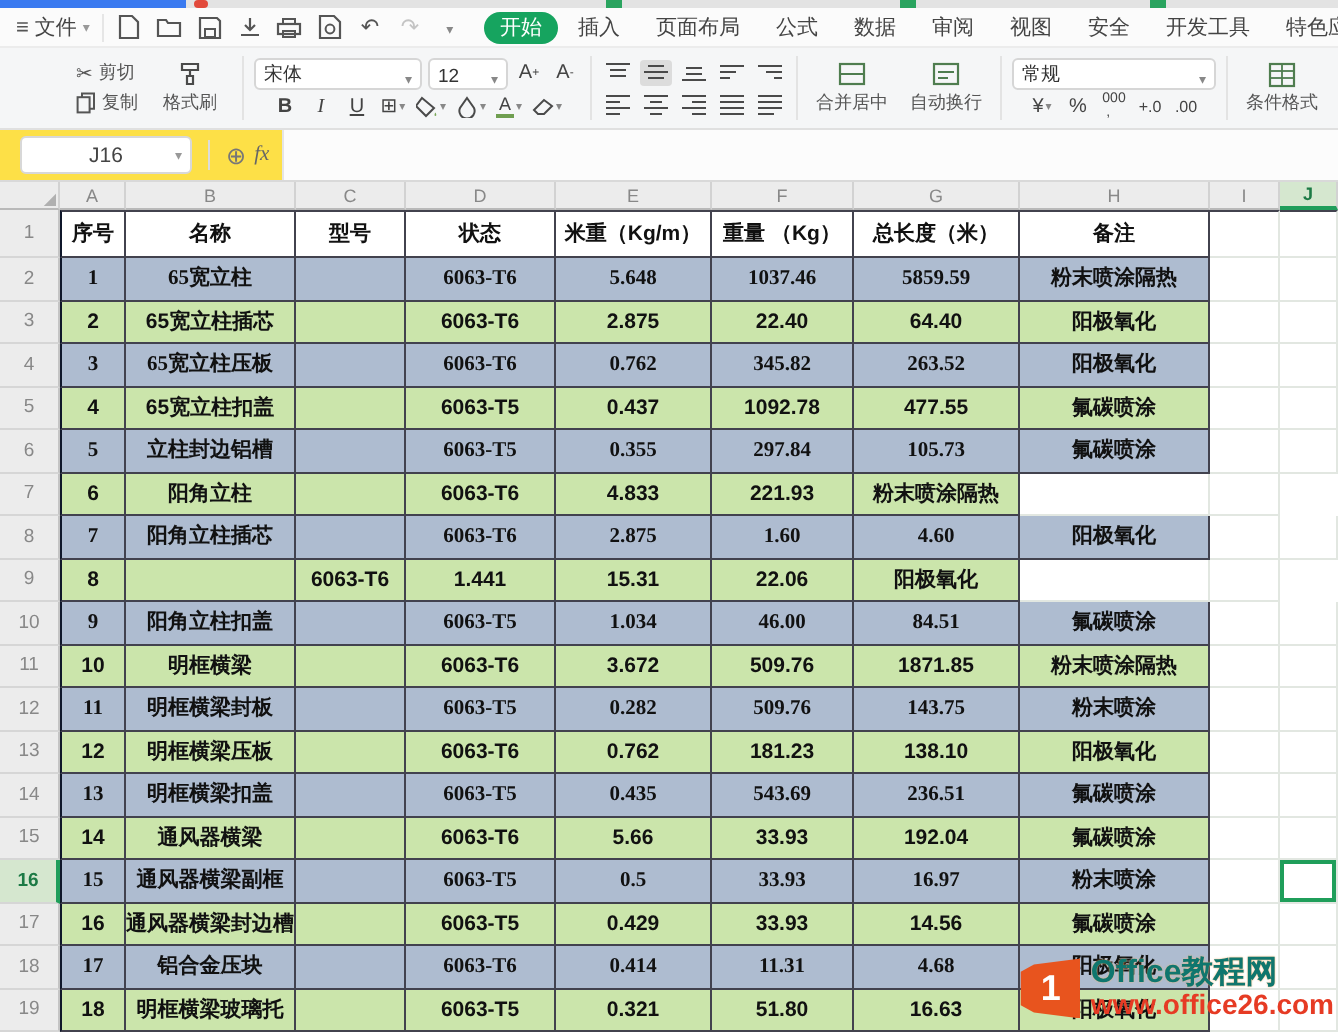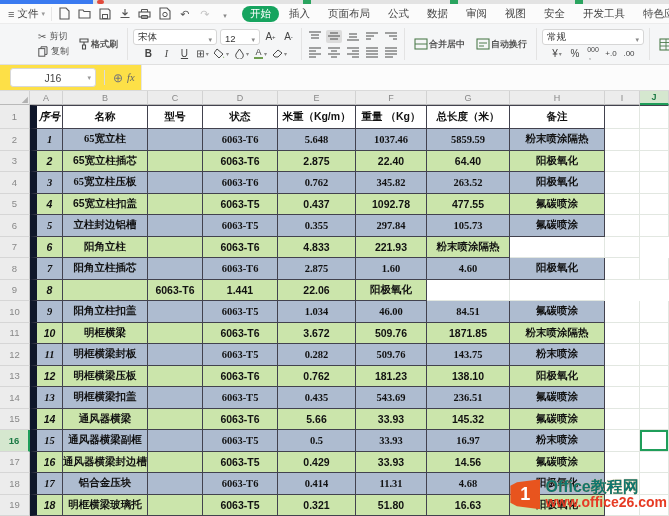--- a/index.html
+++ b/index.html
@@ -34,22 +34,22 @@
   
   .ribbon{height:40px;background:#f5f6f7;border-top:1px solid #ececec;border-bottom:1px solid #e0e0e0;
           display:flex;align-items:stretch;font-size:9px;color:#555;flex:0 0 auto;overflow:hidden;}
   .vdiv{width:1px;background:#e3e3e3;margin:4px 2px;flex:0 0 auto;}
   .rgroup{display:flex;align-items:center;gap:3px;padding:0 3px;flex:0 0 auto;}
   .paste{display:flex;flex-direction:column;align-items:center;justify-content:center;width:30px;color:#b9b9b9;gap:46px;}
   .paste svg{margin-bottom:1px;}
   .stackv{display:flex;flex-direction:column;justify-content:center;gap:2px;}
   .minibtn{display:flex;align-items:center;gap:3px;color:#555;padding:0 2px;cursor:default;}
   .minibtn .ic{font-size:10px;}
-  .bigbtn{display:flex;flex-direction:row;align-items:center;justify-content:center;gap:1px;
-          padding:2px 4px;border-radius:3px;cursor:default;min-width:34px;font-weight:bold;}
+  .bigbtn{display:flex;flex-direction:column;align-items:center;justify-content:center;gap:1px;
+          padding:2px 4px;border-radius:3px;cursor:default;min-width:34px;}
   .bigbtn .ic{height:14px;display:flex;align-items:center;justify-content:center;font-size:12px;color:#4a4a4a;}
   .fontgrp{display:flex;flex-direction:column;justify-content:center;gap:2px;}
   .frow{display:flex;align-items:center;gap:3px;}
   .selbox{background:#fff;border:1px solid #d6d6d6;border-radius:3px;display:flex;align-items:flex-end;
           justify-content:space-between;padding:0 4px;height:14px;font-size:9.5px;color:#333;}
   .selbox .car{font-size:7px;color:#888;margin-left:4px;}
   .fname{width:74px;}
   .fsize{width:30px;}
   .fmtnum{width:92px;}
   .tgl{min-width:13px;height:13px;display:flex;align-items:center;justify-content:center;
@@ -78,21 +78,21 @@
   .ch{background:#ececec;border-right:1px solid #d2d2d2;border-bottom:1px solid #b9b9b9;
       display:flex;align-items:center;justify-content:center;}
   .ch.corner{justify-content:flex-end;align-items:flex-end;color:#b0b0b0;font-size:8px;padding:0 1px 0 0;}
   .ch.sel{background:#d5e7cf;color:#1c7a45;border-bottom:2px solid #1f9e5a;font-weight:bold;}
   .gut{background:#ececec;border-right:1px solid #c4c4c4;border-bottom:1px solid #d6d6d6;
        display:flex;align-items:center;justify-content:center;font-size:9.5px;color:#888;}
   .gut.sel{background:#d5e7cf;color:#1c7a45;border-right:2px solid #1f9e5a;font-weight:bold;}
   .cell{display:flex;align-items:center;justify-content:center;font-size:10.5px;font-weight:bold;color:#111;
         overflow:hidden;white-space:nowrap;}
   .cell.dark{border-right:1px solid #42424e;border-bottom:1px solid #42424e;}
-  .cell.first{border-left:7px solid #0f172a;font-style:italic;}
+  .cell.first{border-left:1px solid #0f172a;}
   .cell.light{border-right:1px solid #e2e7e1;border-bottom:1px solid #e2e7e1;background:#fff;}
   .hrow .cell{background:#fff;border-top:1px solid #42424e;}
   .hrow{height:24px;font-size:10.5px;}
   .row-blue .cell.dark{background:#aebcd0;font-family:"Liberation Serif",serif;}
   .row-green .cell.dark{background:#cbe5ab;}
   .cell.selcell{box-shadow:inset 0 0 0 2px #1f9e5a;background:#fff;}
 
   
   .watermark{position:absolute;right:2px;bottom:6px;display:flex;align-items:center;gap:5px;z-index:20;}
   .wm-logo{width:30px;height:30px;background:#e8541e;clip-path:polygon(22% 10%,100% 0,100% 100%,22% 90%,0 78%,0 22%);
@@ -558,20 +558,21 @@
           <div class="cell dark">阳极氧化</div>
           <div class="cell light"></div>
           <div class="cell light"></div>
         </div>
         <div class="srow data row-green">
           <div class="gut">9</div>
           <div class="cell dark first">8</div>
           <div class="cell dark"></div>
           <div class="cell dark">6063-T6</div>
           <div class="cell dark">1.441</div>
+          <div class="cell dark">15.31</div>
           <div class="cell dark">22.06</div>
           <div class="cell dark">阳极氧化</div>
           <div class="cell light"></div>
           <div class="cell light"></div>
         </div>
         <div class="srow data row-blue">
           <div class="gut">10</div>
           <div class="cell dark first">9</div>
           <div class="cell dark">阳角立柱扣盖</div>
           <div class="cell dark"></div>
@@ -636,21 +637,21 @@
           <div class="cell light"></div>
         </div>
         <div class="srow data row-green">
           <div class="gut">15</div>
           <div class="cell dark first">14</div>
           <div class="cell dark">通风器横梁</div>
           <div class="cell dark"></div>
           <div class="cell dark">6063-T6</div>
           <div class="cell dark">5.66</div>
           <div class="cell dark">33.93</div>
-          <div class="cell dark">145.32</div>
+          <div class="cell dark">192.04</div>
           <div class="cell dark">氟碳喷涂</div>
           <div class="cell light"></div>
           <div class="cell light"></div>
         </div>
         <div class="srow data row-blue">
           <div class="gut sel">16</div>
           <div class="cell dark first">15</div>
           <div class="cell dark">通风器横梁副框</div>
           <div class="cell dark"></div>
           <div class="cell dark">6063-T5</div>

